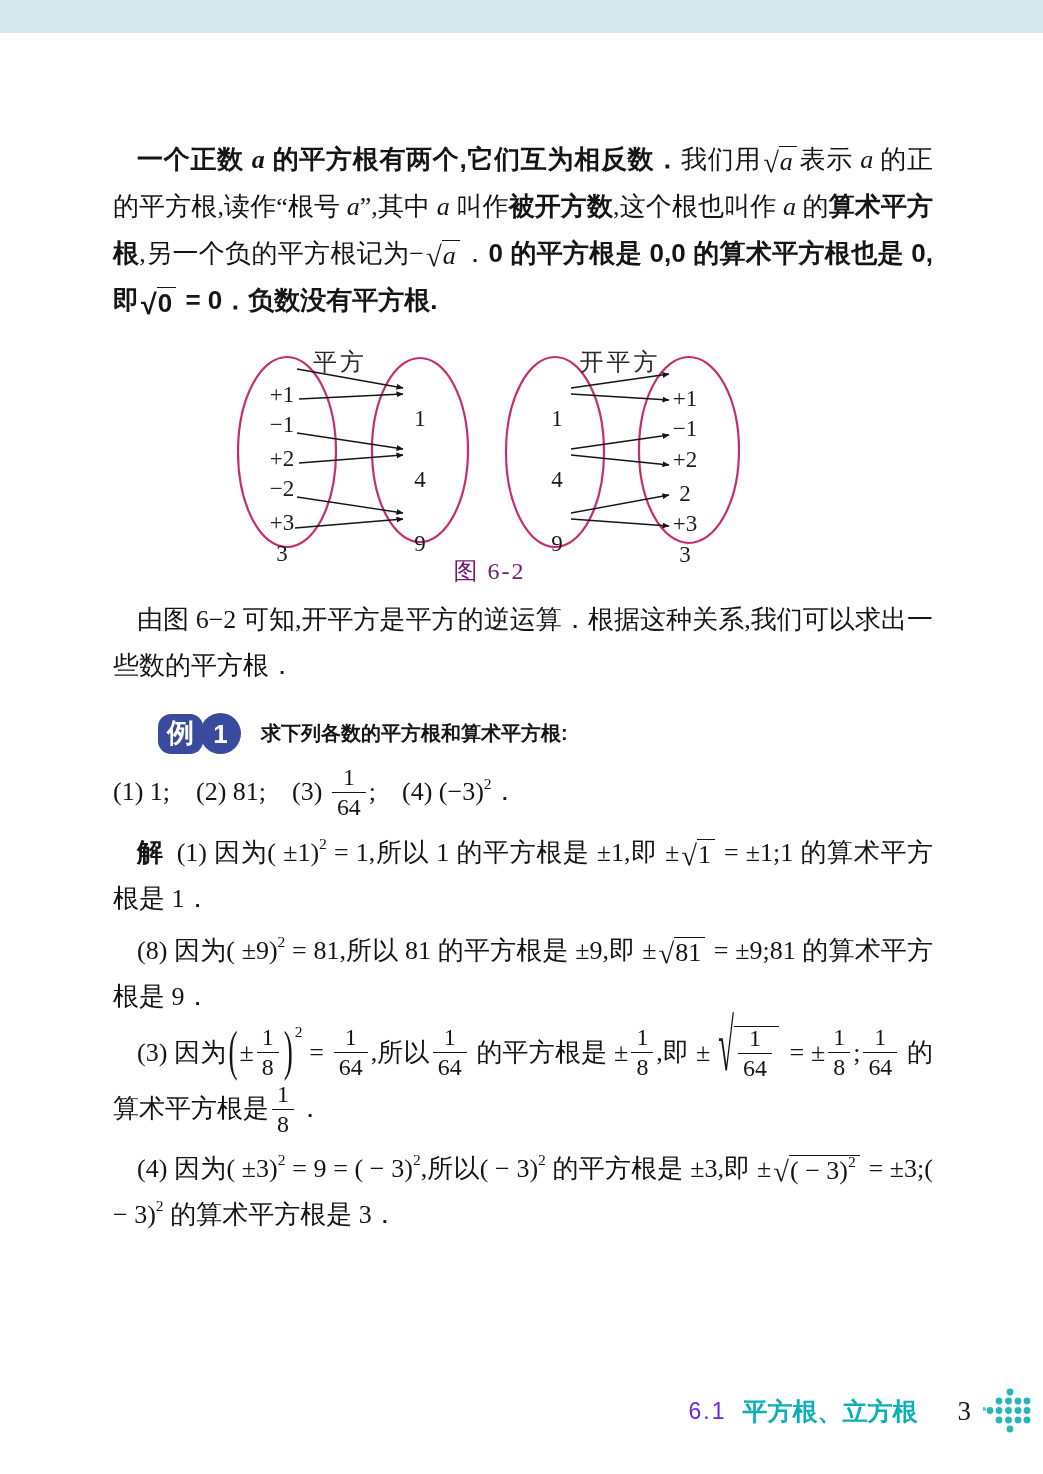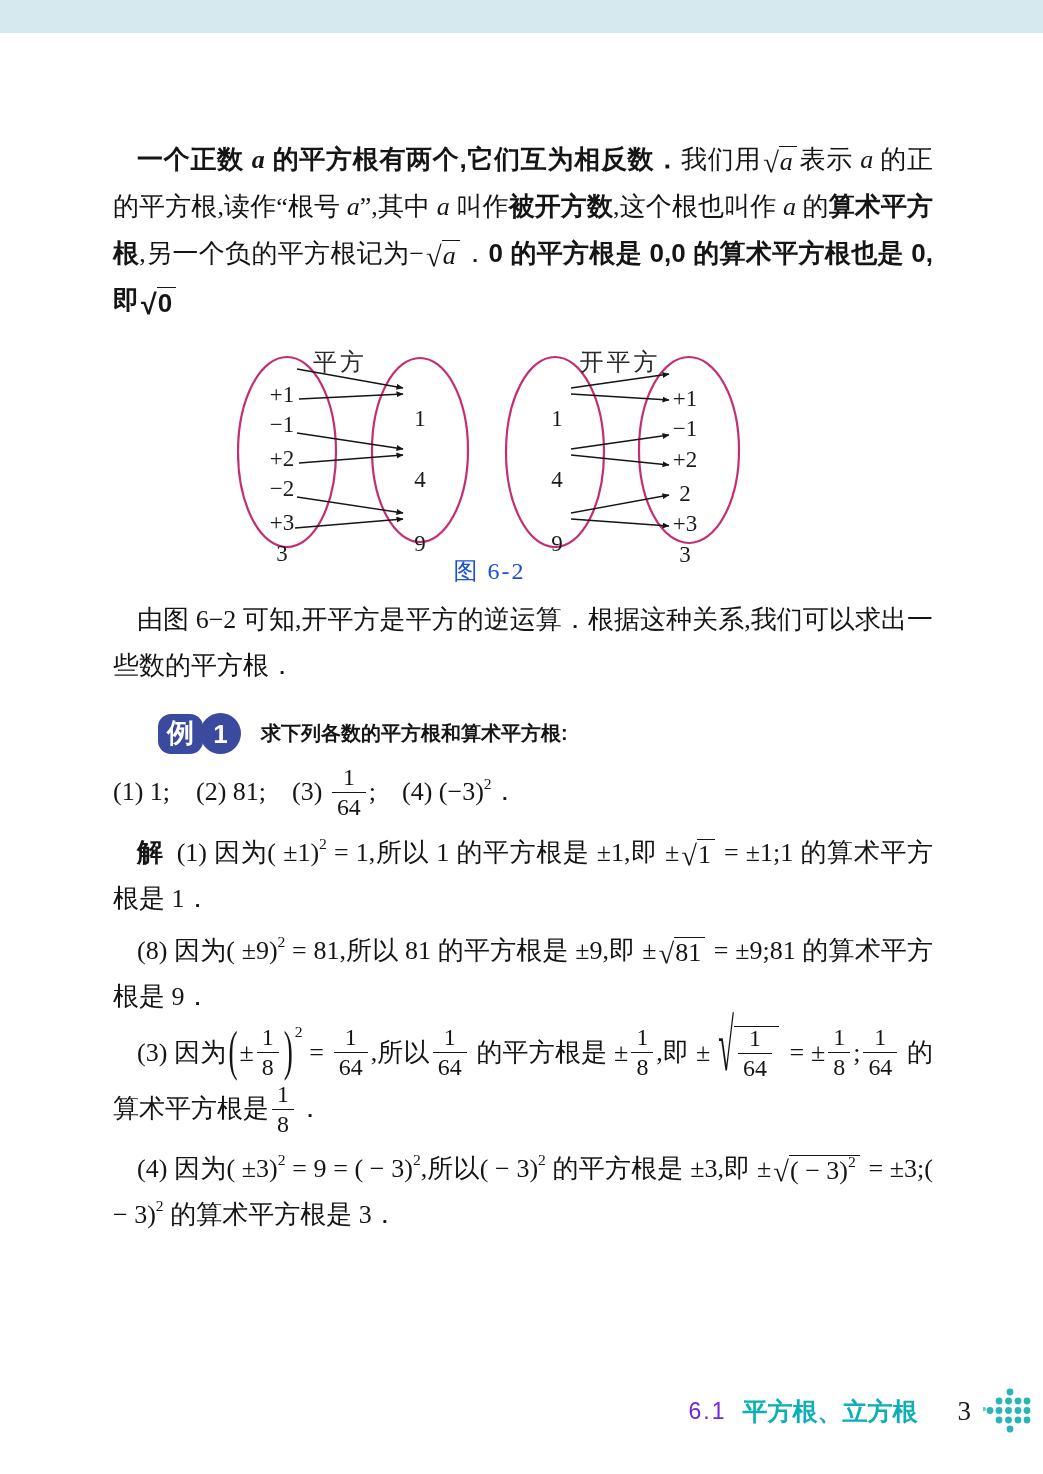--- a/index.html
+++ b/index.html
@@ -30,21 +30,21 @@
   .sqrt.tall{margin:0 4px 0 8px;}
   .bigp{display:inline-block;vertical-align:middle;transform:scaleY(2.0);transform-origin:50% 55%;
         font-size:1.05em;margin:0 2px;font-weight:400;text-indent:0;}
   
   .figure{position:relative;width:505px;margin:4px 0 4px 124px;line-height:1;text-align:left;text-indent:0;}
   .fig-label{position:absolute;top:0;width:110px;text-align:center;font-size:24px;color:#2a2a2a;letter-spacing:3px;}
   .fig-label-left{left:48px;}
   .fig-label-right{left:328px;}
   .fig-svg{display:block;margin-top:26px;}
   .fig-num{position:absolute;transform:translate(-50%,-50%);font-size:23px;color:#1b1b1b;white-space:nowrap;}
-  .fig-caption{text-align:center;margin-top:9px;font-size:24px;color:#1d4ed8;letter-spacing:2px;}
+  .fig-caption{text-align:center;margin-top:9px;font-size:24px;color:#701a75;letter-spacing:2px;}
   
   .example-head{display:flex;align-items:center;margin:24px 0 12px;padding-left:45px;text-indent:0;}
   .badge-sq{width:45px;height:40px;border-radius:13px;background:#3a4a9e;color:#fff;
             display:inline-flex;align-items:center;justify-content:center;
             font-family:"Liberation Sans","DejaVu Sans",sans-serif;font-weight:700;font-size:27px;z-index:1;}
   .badge-c{width:41px;height:41px;border-radius:50%;background:#3a4a9e;color:#fff;
            display:inline-flex;align-items:center;justify-content:center;
            font-family:"Liberation Sans","DejaVu Sans",sans-serif;font-weight:700;font-size:26px;margin-left:-3px;}
   .ex-prompt{margin-left:20px;font-size:20px;}
   .items{margin-top:2px;}
@@ -66,21 +66,21 @@
   <div class="content">
     <p class="para"><span class="hei">一个正数 </span><span class="hei var">a</span><span class="hei"> 的平方根有两个,它们互为相反数．</span><span>我们用</span><span class="sqrt">
           <span class="rad">√</span>
           <span class="sbody"><span class="var">a</span></span>
         </span><span>表示 </span><span class="var">a</span><span> 的正的平方根,读作“根号 </span><span class="var">a</span><span>”,其中 </span><span class="var">a</span><span> 叫作</span><span class="hei">被开方数</span><span>,这个根也叫作 </span><span class="var">a</span><span> 的</span><span class="hei">算术平方根</span><span>,另一个负的平方根记为−</span><span class="sqrt">
           <span class="rad">√</span>
           <span class="sbody"><span class="var">a</span></span>
         </span><span>．</span><span class="hei">0 的平方根是 0,0 的算术平方根也是 0,即</span><span class="sqrt hei">
           <span class="rad">√</span>
           <span class="sbody"><span class="hei">0</span></span>
-        </span></p>
+        </span><span class="hei"> = 0．负数没有平方根.</span></p>
 
     <div class="figure">
       <div class="fig-label fig-label-left">平方</div>
       <div class="fig-label fig-label-right">开平方</div>
 
       <svg class="fig-svg" width="505" height="200" viewBox="0 0 505 200">
         <defs>
           <marker id="ah" markerWidth="9" markerHeight="8" refX="6.5" refY="3" orient="auto" markerUnits="userSpaceOnUse">
             <path d="M0,0 L7,3 L0,6 z" fill="#151515"></path>
           </marker>

